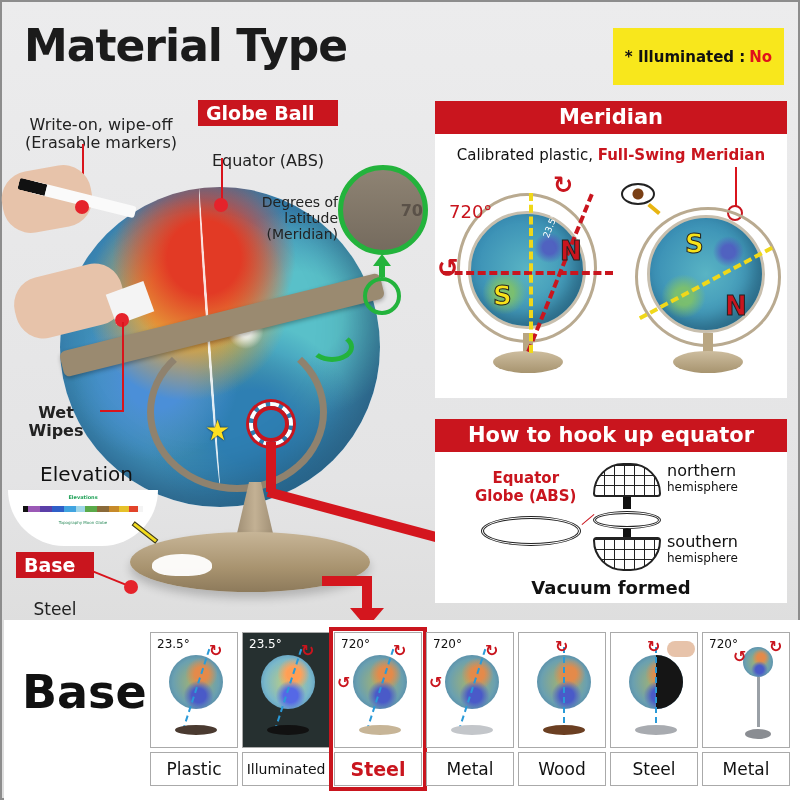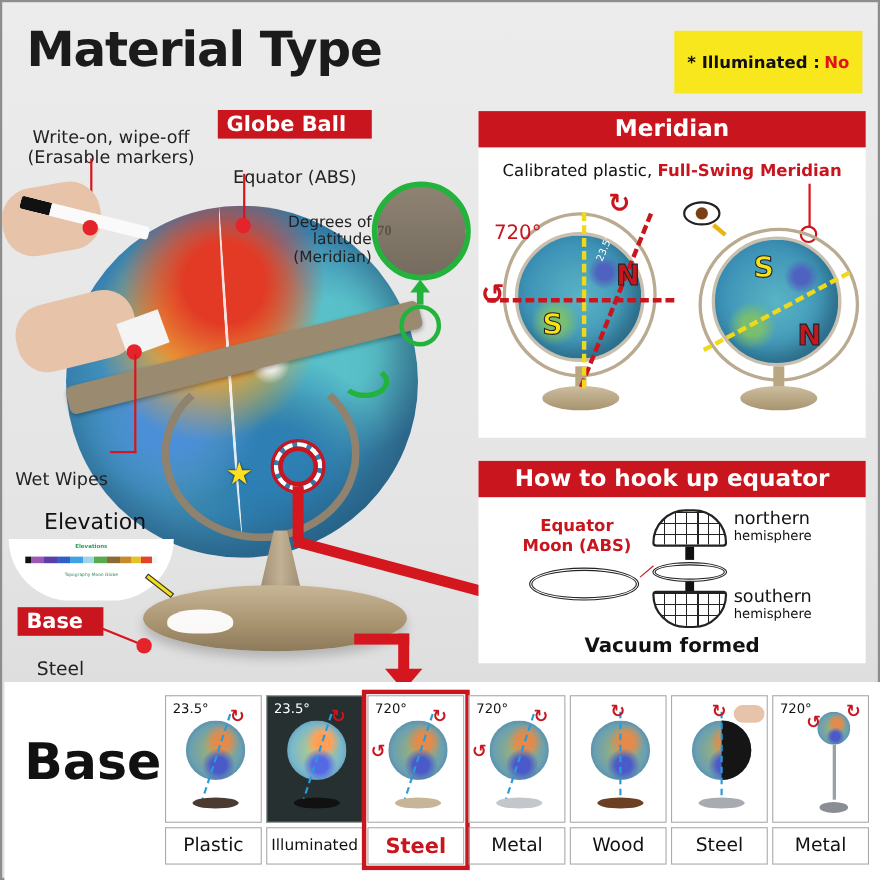--- a/index.html
+++ b/index.html
@@ -88,22 +88,22 @@
   }
   .marker {
     left: 15px; top: 190px; width: 120px; height: 12px; background: #fafafa;
     border-left: 28px solid #111; border-radius: 3px; transform: rotate(14deg);
   }
   .hand { background: #e7c3aa; border-radius: 28px; }
 
   .green-circle {
     left: 336px; top: 163px; width: 90px; height: 90px; border-radius: 50%;
     border: 5px solid #23b33c; background: linear-gradient(180deg,#8e8373,#756b5e);
-    display: flex; align-items: center; justify-content: flex-start;
-    color: #5a5148; font-size: 13px; font-weight: bold; font-family: Liberation Serif, serif;
+    display: flex; align-items: center; justify-content: flex-end;
+    color: #5a5148; font-size: 16px; font-weight: bold;
   }
   .green-small {
     left: 361px; top: 275px; width: 38px; height: 38px; border-radius: 50%;
     border: 4px solid #23b33c;
   }
   .green-arrow-up {
     left: 371px; top: 252px; width: 0; height: 0;
     border-left: 9px solid transparent; border-right: 9px solid transparent;
     border-bottom: 12px solid #23b33c;
   }
@@ -285,21 +285,21 @@
   <div class="abs base-label-card"></div>
 
   <div class="abs hand" style="left:0px;top:166px;width:90px;height:62px;transform:rotate(-10deg);"></div>
   <div class="abs marker"></div>
   <div class="abs dot" style="left:73px;top:198px;"></div>
   <div class="abs hand" style="left:12px;top:268px;width:110px;height:62px;transform:rotate(-14deg);"></div>
   <div class="abs" style="left:108px;top:285px;width:40px;height:32px;background:#f4f4f4;transform:rotate(-20deg);"></div>
   <div class="abs dot" style="left:113px;top:311px;"></div>
   <div class="abs leader" style="left:120px;top:320px;width:2px;height:90px;"></div>
   <div class="abs leader" style="left:98px;top:408px;width:24px;height:2px;"></div>
-  <div class="abs lbl" style="left:6px;top:409px;width:96px;">Wet Wipes</div>
+  <div class="abs lbl" style="left:6px;top:386px;width:96px;font-weight:bold;">Wet Wipes</div>
 
   <div class="abs lbl" style="left:248px;top:176px;width:88px;text-align:right;font-size:14px;line-height:16px;">
     <div>Degrees of</div>
     <div>latitude</div>
     <div>(Meridian)</div>
   </div>
   <div class="abs green-circle">
     <span>70</span>
   </div>
   <div class="abs green-arrow-up"></div>
@@ -357,21 +357,21 @@
     <div class="mbase" style="left:238px;top:250px;"></div>
     <div class="dash-line" style="left:196px;top:180px;width:150px;border-color:#f0d81a;transform:rotate(-28deg);"></div>
     <div class="big-letter" style="left:250px;top:128px;color:#f7e21a;">S</div>
     <div class="big-letter" style="left:290px;top:190px;color:#c9151e;">N</div>
   </div>
 
   <div class="abs panel equator-panel">
     <div class="panel-head">How to hook up equator</div>
     <div class="eq-band-lbl">
       <div>Equator</div>
-      <div>Moon (ABS)</div>
+      <div>Globe (ABS)</div>
     </div>
     <div class="ring-big"></div>
     <div class="abs" style="left:145px;top:100px;width:16px;height:1px;background:#c9151e;transform:rotate(-40deg);"></div>
     <div class="hemi north"></div>
     <div class="blk-arrow" style="top:78px;"></div>
     <div class="ring-small"></div>
     <div class="blk-arrow" style="top:110px;"></div>
     <div class="hemi south"></div>
     <div class="hemi-lbl" style="top:44px;">
       <span>northern</span>

